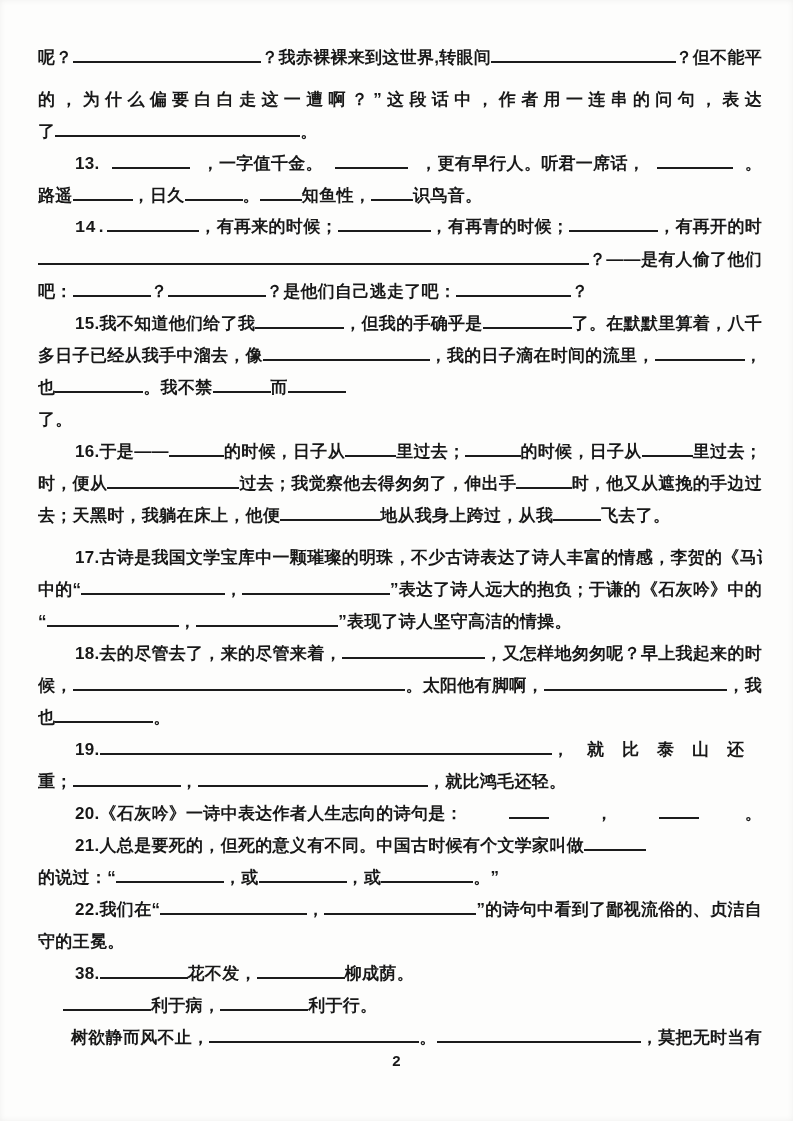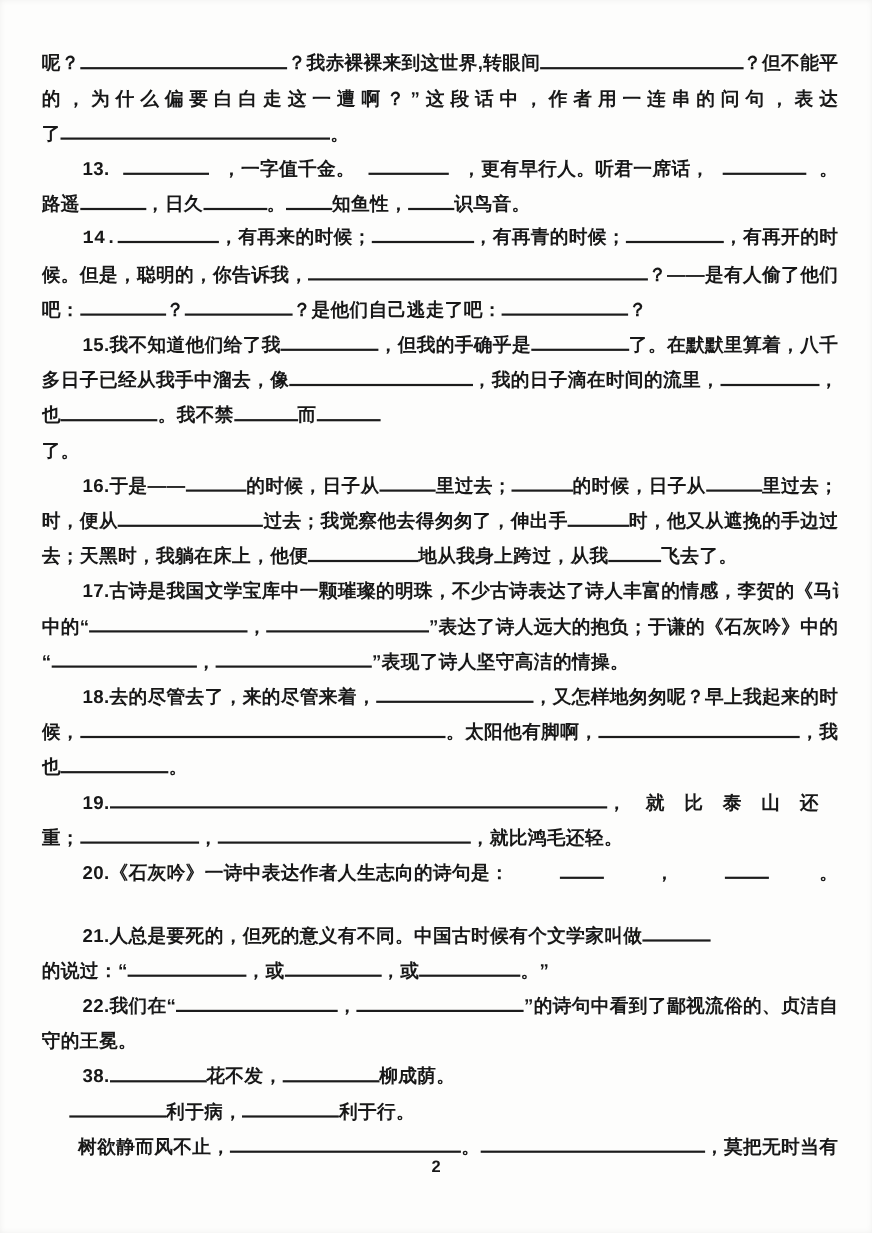--- a/index.html
+++ b/index.html
@@ -22,20 +22,21 @@
   .line {
     display:flex;
     align-items:baseline;
     height:32px;
     overflow:hidden;
   }
   .line.justify {
     display:block;
     text-align:justify;
     text-align-last:justify;
+    margin-top:10px;
   }
   .seg {
     white-space:pre;
     flex:0 0 auto;
     font-size:17px;
     line-height:32px;
     letter-spacing:0.3px;
   }
   .blank {
     border-bottom:2px solid #1c1c1c;
@@ -97,21 +98,20 @@
         <div class="line fill" style="padding-left: 37px; font-family: Liberation Mono, monospace;">
           <span class="seg">14.</span>
           <span class="blank" style="flex: 95 1 24px;"></span>
           <span class="seg">，有再来的时候；</span>
           <span class="blank" style="flex: 95 1 24px;"></span>
           <span class="seg">，有再青的时候；</span>
           <span class="blank" style="flex: 90 1 24px;"></span>
           <span class="seg">，有再开的时</span>
         </div>
         <div class="line fill">
-          <span class="seg">候。但是，聪明的，你告诉我，</span>
           <span class="blank" style="flex: 310 1 24px;"></span>
           <span class="seg">？——是有人偷了他们</span>
         </div>
         <div class="line">
           <span class="seg">吧：</span>
           <span class="blank" style="flex: 0 1 78px;"></span>
           <span class="seg">？</span>
           <span class="blank" style="flex: 0 1 98px;"></span>
           <span class="seg">？是他们自己逃走了吧：</span>
           <span class="blank" style="flex: 0 1 115px;"></span>
@@ -225,21 +225,21 @@
       <div class="para">
         <div class="line fill" style="padding-left: 37px; gap: 46px;">
           <span class="seg">20.《石灰吟》一诗中表达作者人生志向的诗句是：</span>
           <span class="blank" style="flex: 120 1 24px;"></span>
           <span class="seg">，</span>
           <span class="blank" style="flex: 115 1 24px;"></span>
           <span class="seg">。</span>
         </div>
       </div>
       <div class="para">
-        <div class="line" style="padding-left: 37px; margin-top: 25px;">
+        <div class="line" style="padding-left: 37px;">
           <span class="seg">21.人总是要死的，但死的意义有不同。中国古时候有个文学家叫做</span>
           <span class="blank" style="flex: 0 1 62px;"></span>
         </div>
         <div class="line">
           <span class="seg">的说过：“</span>
           <span class="blank" style="flex: 0 1 108px;"></span>
           <span class="seg">，或</span>
           <span class="blank" style="flex: 0 1 88px;"></span>
           <span class="seg">，或</span>
           <span class="blank" style="flex: 0 1 92px;"></span>

